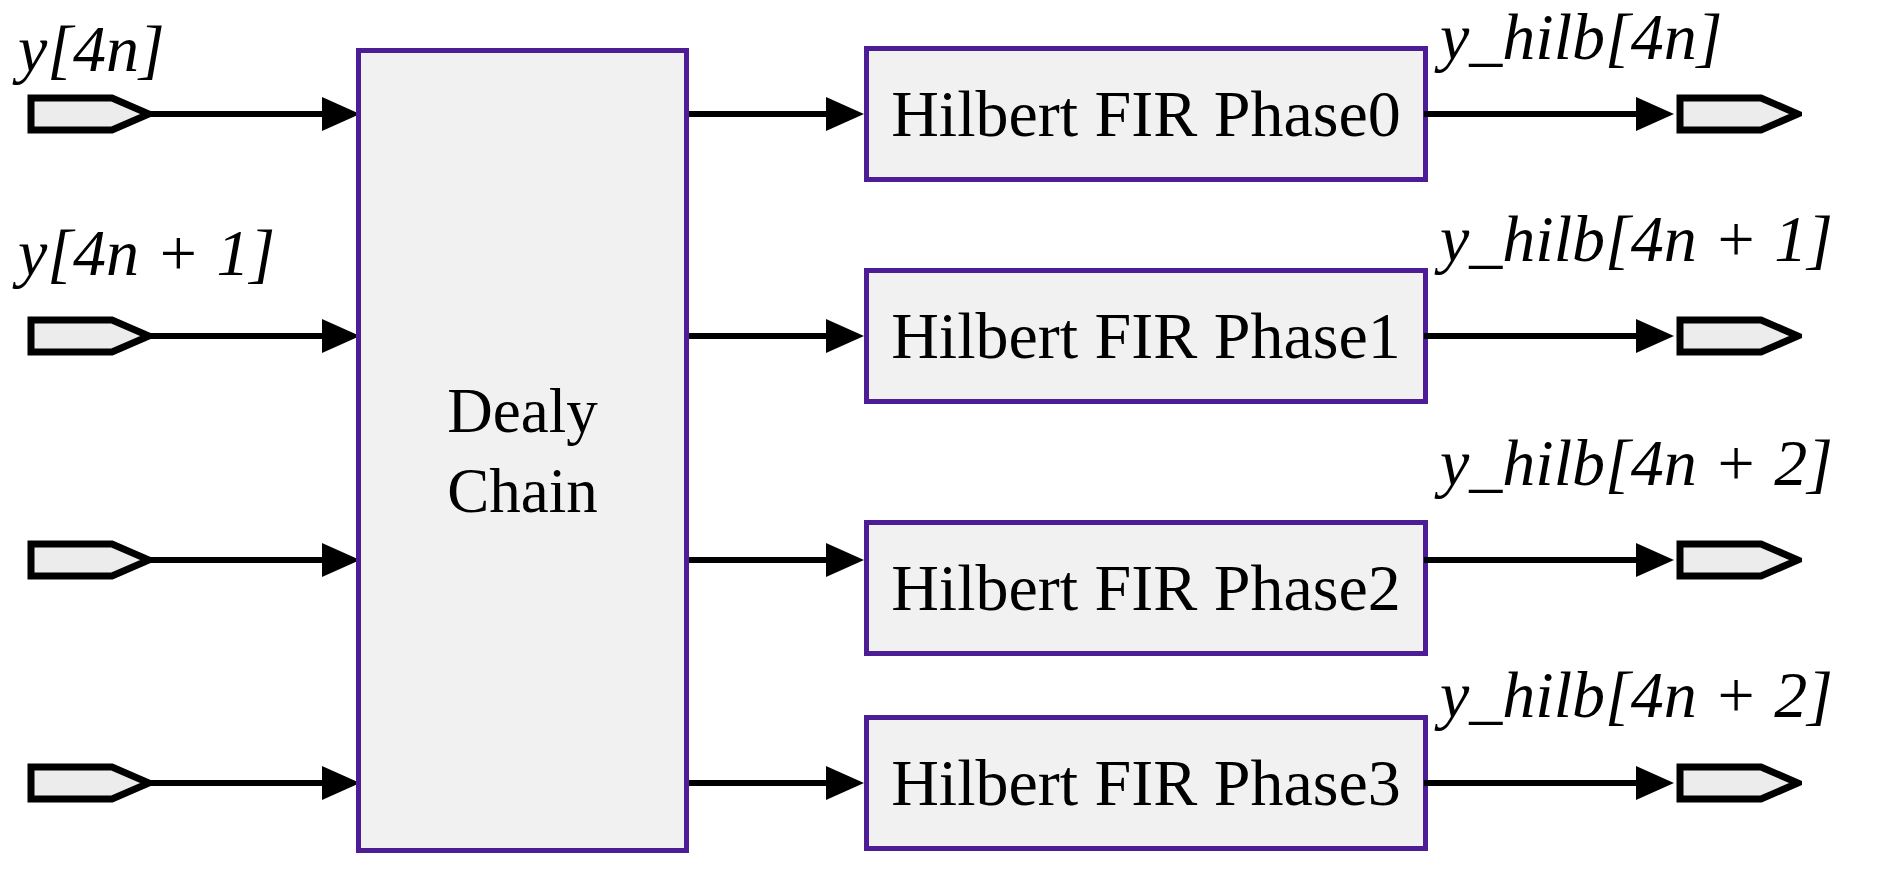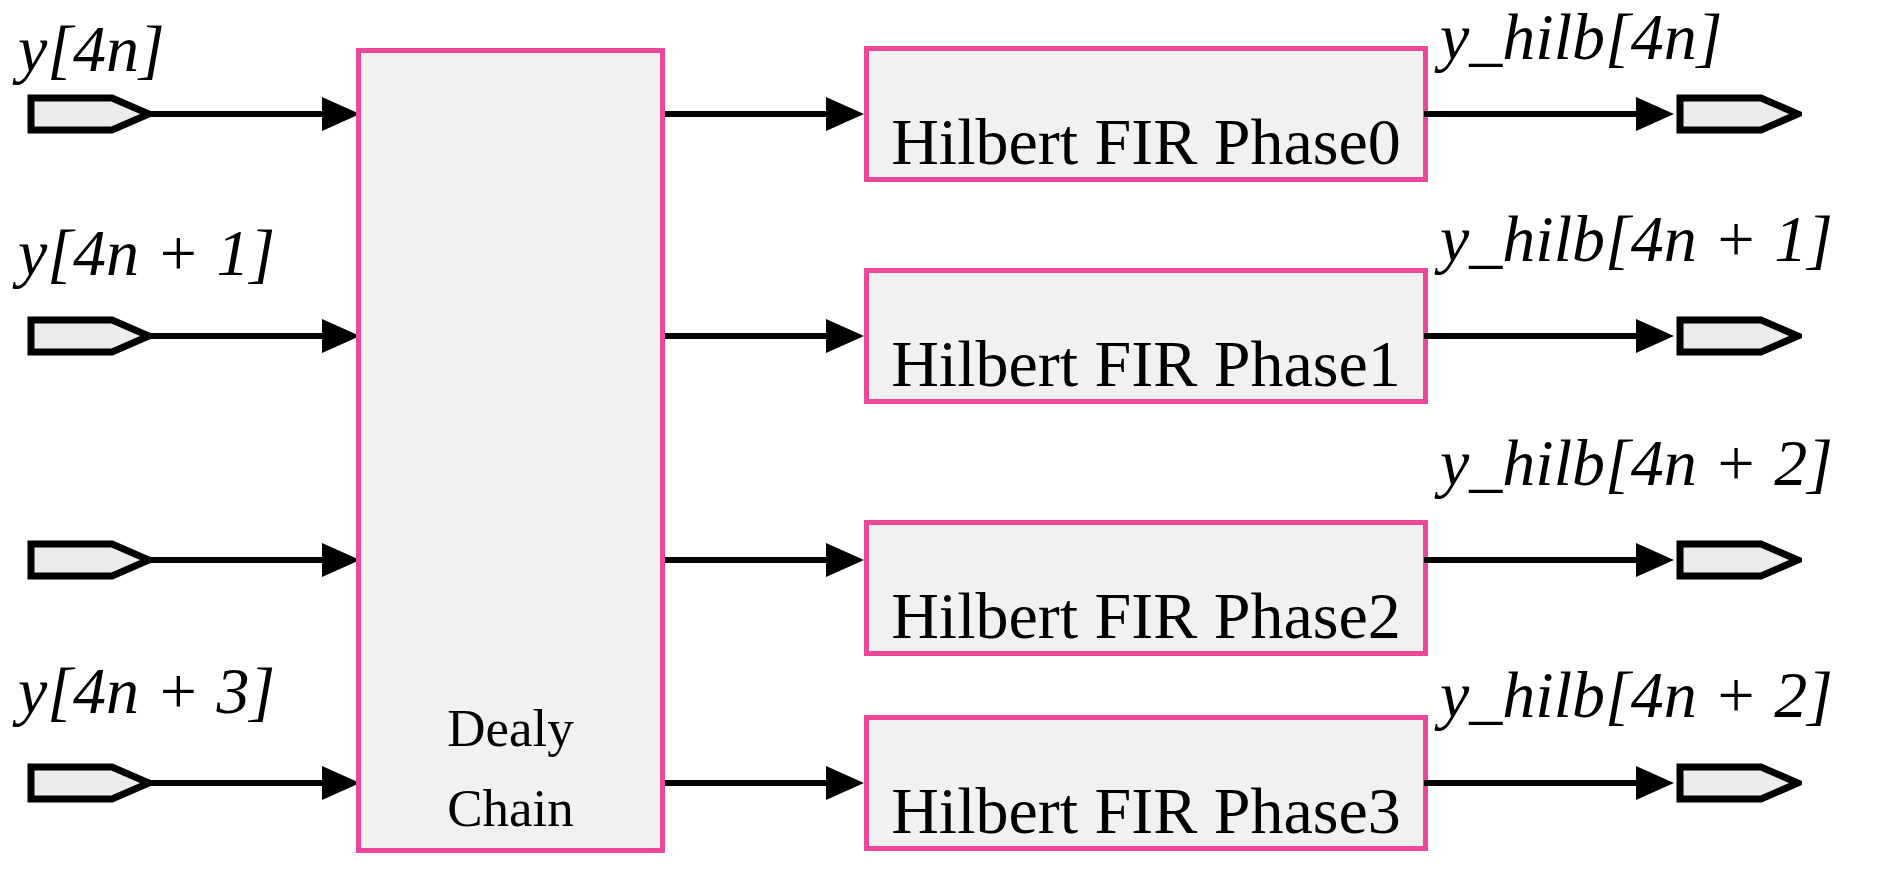--- a/index.html
+++ b/index.html
@@ -40,31 +40,31 @@
     width: 0; height: 0;
     border-top: 17px solid transparent;
     border-bottom: 17px solid transparent;
     border-left: 38px solid #000000;
   }
 
   
   .block {
     position: absolute;
     background: #f1f1f1;
-    border: 5px solid #ec4899;
+    border: 5px solid #4c1d95;
     box-sizing: border-box;
     display: flex;
-    align-items: flex-end;
+    align-items: center;
     justify-content: center;
     text-align: center;
   }
   .delay-block {
     left: 356px; top: 48px;
-    width: 309px; height: 805px;
-    font-size: 53px;
+    width: 333px; height: 805px;
+    font-size: 63px;
     line-height: 80px;
   }
   .delay-block .wrap { width: 230px; }
   .fir-block {
     left: 864px;
     width: 564px; height: 136px;
     font-size: 66px;
     line-height: 70px;
     white-space: nowrap;
   }
@@ -129,21 +129,20 @@
     <span>Hilbert FIR Phase2</span>
   </div>
 
   <div class="hline" style="left:1424px; top:557px; width:216px"></div>
   <div class="arrow" style="left:1636px; top:543px"></div>
   <svg class="port" style="left:1676px; top:540px" width="126" height="40" viewBox="0 0 126 40">
     <polygon points="4,4 85,4 122,20 85,36 4,36" fill="#ececec" stroke="#000000" stroke-width="7" stroke-linejoin="miter"></polygon>
   </svg>
   <div class="sig-label out-label" style="top:428px">y_hilb[4n + 2]</div>
 
-  <div class="sig-label in-label" style="top:656px">y[4n + 3]</div>
   <svg class="port" style="left:27px; top:763px" width="126" height="40" viewBox="0 0 126 40">
     <polygon points="4,4 85,4 122,20 85,36 4,36" fill="#ececec" stroke="#000000" stroke-width="7" stroke-linejoin="miter"></polygon>
   </svg>
   <div class="hline" style="left:150px; top:780px; width:176px"></div>
   <div class="arrow" style="left:322px; top:766px"></div>
 
   <div class="hline" style="left:662px; top:780px; width:168px"></div>
   <div class="arrow" style="left:826px; top:766px"></div>
 
   <div class="block fir-block" style="top:715px">

